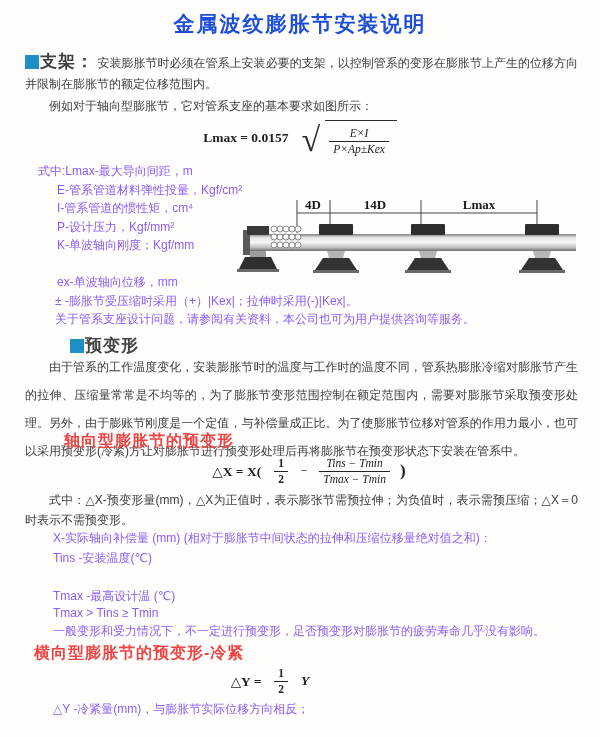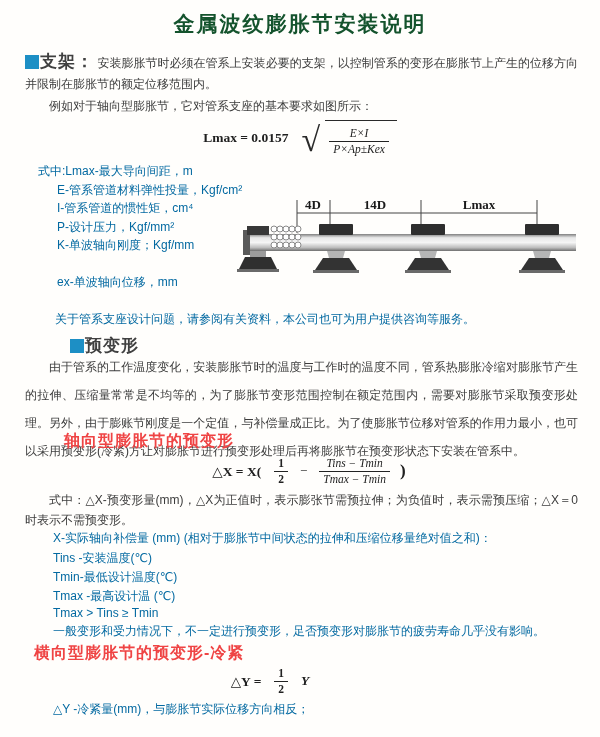--- a/index.html
+++ b/index.html
@@ -5,21 +5,21 @@
   html,body{margin:0;padding:0;background:#ffffff;}
   #page{
     position:relative;width:600px;height:737px;background:#fffefc;
     font-family:"Liberation Sans","DejaVu Sans",sans-serif;
     color:#3a3a3a;overflow:hidden;
   }
   .abs{position:absolute;}
   
   .doc-title{
     left:0;top:10px;width:600px;text-align:center;
-    font-size:21px;font-weight:bold;color:#14532d;letter-spacing:2px;
+    font-size:21px;font-weight:bold;color:#1d4ed8;letter-spacing:2px;
   }
   
   .sec-head-inline{display:inline;}
   .bullet-sq{display:inline-block;width:14px;height:14px;background:#1d8fc5;
     vertical-align:-2px;margin-right:1px;}
   .sec-head-txt{font-size:17px;font-weight:bold;color:#404040;letter-spacing:1px;}
   .body-txt{font-size:12px;line-height:20.5px;color:#3c3c3c;text-align:justify;}
   .para1{left:25px;top:52px;width:553px;}
   .para2{left:25px;top:96px;width:553px;text-indent:2em;}
   
@@ -34,21 +34,21 @@
   .fr .n{padding:0 4px;}
   .fr .d{border-top:1px solid #222;padding:0 4px;}
   .fr.upright{font-style:normal;font-weight:bold;}
   .formula1{left:0;top:118px;width:600px;height:40px;}
   .formula2{left:0;top:454px;width:620px;height:34px;}
   .formula3{left:0;top:666px;width:540px;height:30px;}
   .f-paren{font-size:17px;font-weight:bold;margin:0 2px;}
   .f-op{font-size:13px;margin:0 4px;}
   .f-rhs{font-weight:bold;font-style:italic;font-size:13.5px;margin-left:5px;}
   
-  .def-line{position:absolute;font-size:12px;color:#0369a1;white-space:nowrap;}
+  .def-line{position:absolute;font-size:12px;color:#8b5cf6;white-space:nowrap;}
   
   .sec2-head{left:25px;top:334px;margin-left:45px;}
   .para3{left:25px;top:353px;width:553px;text-indent:2em;line-height:28px;}
   .sub-head{font-size:16px;font-weight:bold;color:#ef4444;letter-spacing:1px;}
   .axial-head{left:64px;top:431px;}
   .lateral-head{left:34px;top:643px;}
   .note-para{left:25px;top:490px;width:553px;line-height:20px;text-indent:2em;}
   
   .diagram{left:237px;top:193px;width:352px;height:92px;}
   .dim-label{font-family:"Liberation Serif","DejaVu Serif",serif;font-weight:bold;
@@ -78,20 +78,21 @@
       </span>
     </span>
   </div>
 
   <div class="def-line" style="left:38px;top:163px;">式中:Lmax-最大导向间距，m</div>
   <div class="def-line" style="left:57px;top:181.5px;">E-管系管道材料弹性投量，Kgf/cm²</div>
   <div class="def-line" style="left:57px;top:200px;">I-管系管道的惯性矩，cm⁴</div>
   <div class="def-line" style="left:57px;top:218.5px;">P-设计压力，Kgf/mm²</div>
   <div class="def-line" style="left:57px;top:237px;">K-单波轴向刚度；Kgf/mm</div>
   <div class="def-line" style="left:57px;top:274px;">ex-单波轴向位移，mm</div>
+  <div class="def-line" style="left:55px;top:292.5px;">± -膨胀节受压缩时采用（+）|Kex|；拉伸时采用(-)|Kex|。</div>
   <div class="def-line" style="left:55px;top:311px;">关于管系支座设计问题，请参阅有关资料，本公司也可为用户提供咨询等服务。</div>
 
   <svg class="abs diagram" viewBox="0 0 352 92">
     <defs>
       <linearGradient id="pipeGrad" x1="0" y1="0" x2="0" y2="1">
         <stop offset="0" stop-color="#7f7f7f"></stop>
         <stop offset="0.22" stop-color="#e8e8e8"></stop>
         <stop offset="0.5" stop-color="#f5f5f5"></stop>
         <stop offset="0.8" stop-color="#bdbdbd"></stop>
         <stop offset="1" stop-color="#6f6f6f"></stop>
@@ -175,21 +176,20 @@
       <span class="n">Tins − Tmin</span>
       <span class="d">Tmax − Tmin</span>
     </span>
     <span class="f-paren">)</span>
   </div>
 
   <div class="abs body-txt note-para">式中：△X-预变形量(mm)，△X为正值时，表示膨张节需预拉伸；为负值时，表示需预压缩；△X＝0时表示不需预变形。</div>
 
   <div class="def-line" style="left:53px;top:530px;">X-实际轴向补偿量 (mm) (相对于膨胀节中间状态的拉伸和压缩位移量绝对值之和)：</div>
   <div class="def-line" style="left:53px;top:550px;">Tins -安装温度(℃)</div>
-  <div class="def-line" style="left:53px;top:569px;">Tmin-最低设计温度(℃)</div>
   <div class="def-line" style="left:53px;top:588px;">Tmax -最高设计温 (℃)</div>
   <div class="def-line" style="left:53px;top:606px;">Tmax &gt; Tins ≥ Tmin</div>
   <div class="def-line" style="left:53px;top:623px;">一般变形和受力情况下，不一定进行预变形，足否预变形对膨胀节的疲劳寿命几乎没有影响。</div>
 
   <div class="abs sub-head lateral-head">横向型膨胀节的预变形-冷紧</div>
 
   <div class="abs formula-row formula3">
     <span class="f-lhs">△Y =</span>
     <span class="fr upright">
       <span class="n">1</span>

